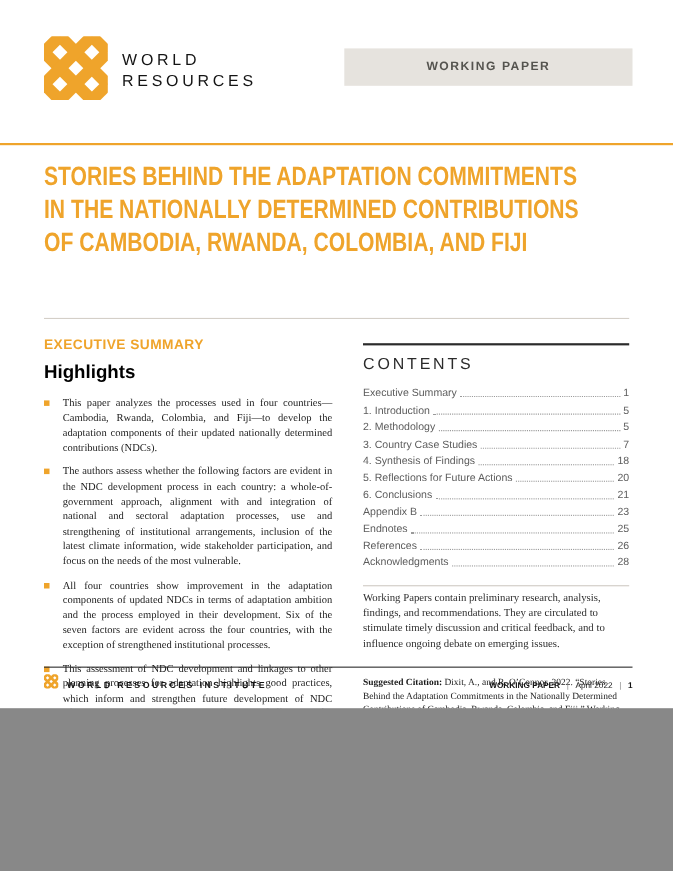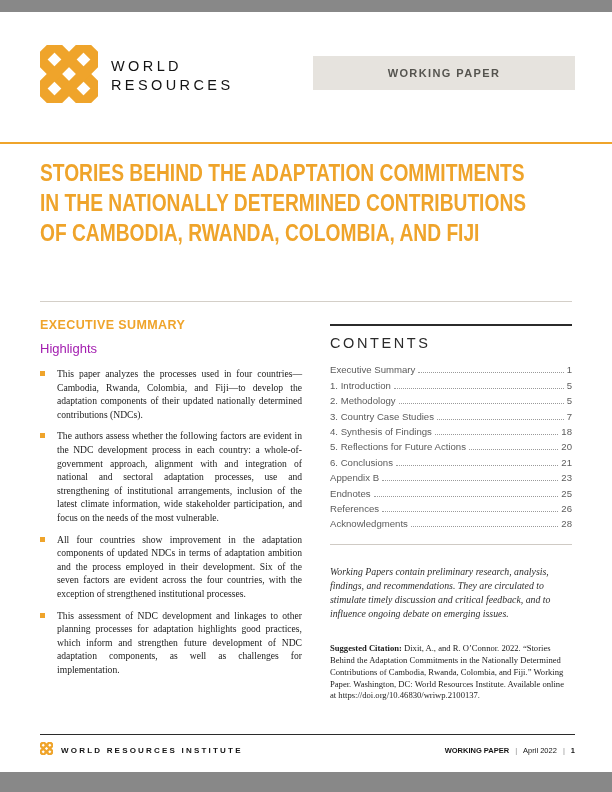--- a/index.html
+++ b/index.html
@@ -1,17 +1,17 @@
 <!DOCTYPE html>
 <html><head>
 <meta charset="utf-8">
 <style>
   html,body { margin:0; padding:0; background:#888; }
   .page {
-    position:relative; width:612px; height:760px; margin:12px auto;
+    position:relative; width:612px; height:644px; margin:0 auto;
     background:#ffffff; overflow:hidden;
     font-family:"Liberation Sans", sans-serif; color:#1b1b1b;
   }
 
   
   .masthead { position:absolute; top:33px; left:40px; right:37px;
     display:flex; justify-content:space-between; align-items:flex-start; }
   .brand { display:flex; align-items:center; gap:13px; }
   .brand-name { font-size:14.5px; letter-spacing:3.4px; font-weight:500;
     line-height:19px; color:#141414; }
@@ -25,38 +25,38 @@
   .title { position:absolute; top:146px; left:40px; width:700px; margin:0;
     transform:scaleX(0.8); transform-origin:0 0;
     font-size:24px; font-weight:700; line-height:30px; color:#EFA42B; }
   .authors { position:absolute; top:258px; left:40px;
     font-size:10px; font-weight:700; letter-spacing:1.6px; color:#9C9C9C; }
   .rule-gray { position:absolute; top:289px; left:40px; width:532px; height:1px; background:#D4CFC8; }
 
   
   .col-left { position:absolute; top:306px; left:40px; width:262px; }
   .exec-heading { margin:0; font-size:12.5px; font-weight:700; letter-spacing:0.4px; color:#EFA42B; }
-  .highlights-heading { margin:9px 0 0 0; font-size:13px; font-weight:400; color:#a21caf; }
+  .highlights-heading { margin:9px 0 0 0; font-size:17px; font-weight:700; color:#000000; }
   ul.bullets { list-style:none; margin:11px 0 0 0; padding:0; }
   ul.bullets li { position:relative; padding-left:17px; margin-bottom:8px;
     font-family:"Liberation Serif", serif; font-size:9.6px; line-height:13.6px;
     text-align:justify; color:#1b1b1b; }
   ul.bullets li::before { content:""; position:absolute; left:0; top:4px;
     width:5px; height:5px; background:#EFA42B; }
 
   
   .col-right { position:absolute; top:312px; left:330px; width:242px; }
   .contents { border-top:2px solid #2b2b2b; padding-top:9px; }
   .contents-heading { margin:0 0 9px 0; font-size:14.5px; font-weight:400;
     letter-spacing:2.6px; color:#2b2b2b; }
   .toc-row { display:flex; align-items:flex-end; height:15.4px;
     font-size:9.6px; color:#5C5C5C; cursor:pointer; }
   .toc-dots { flex:1; border-bottom:1.5px dotted #9a9a9a; margin:0 3px 2px 3px; }
-  .note { margin-top:15px; border-top:1px solid #CFCAC4; padding-top:20px;
-    font-family:"Liberation Serif", serif; font-style:italic;
+  .note { margin-top:15px; border-top:1px solid #CFCAC4; padding-top:4px;
+    font-family:"Liberation Serif", serif; 
     font-size:9.8px; line-height:14px; color:#2e2e2e; }
   .citation { margin-top:22px; font-family:"Liberation Serif", serif;
     font-size:8.6px; line-height:11.8px; color:#1b1b1b; }
   .citation .cit-label { font-weight:700; }
 
   
   .pagefoot { position:absolute; left:40px; right:37px; bottom:13px;
     border-top:1px solid #2b2b2b; padding-top:6px;
     display:flex; justify-content:space-between; align-items:center; }
   .f-brand { display:flex; align-items:center; gap:8px; }

